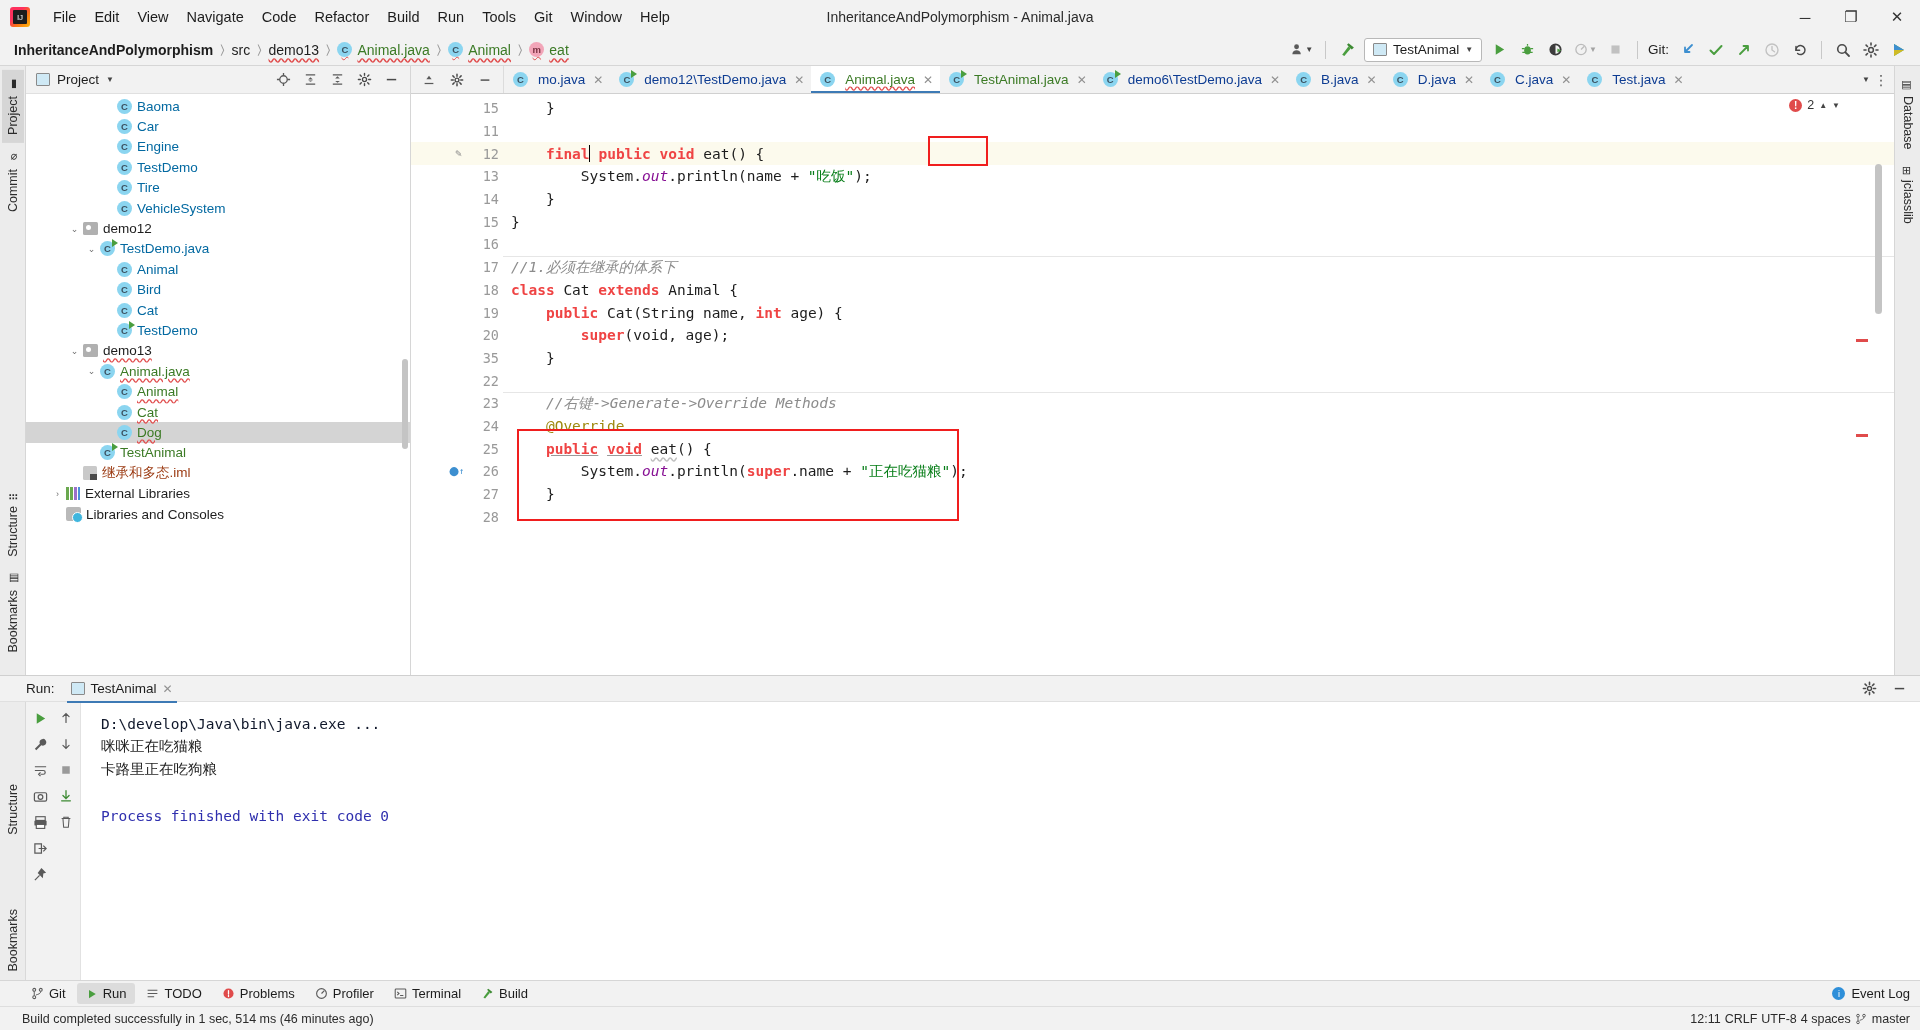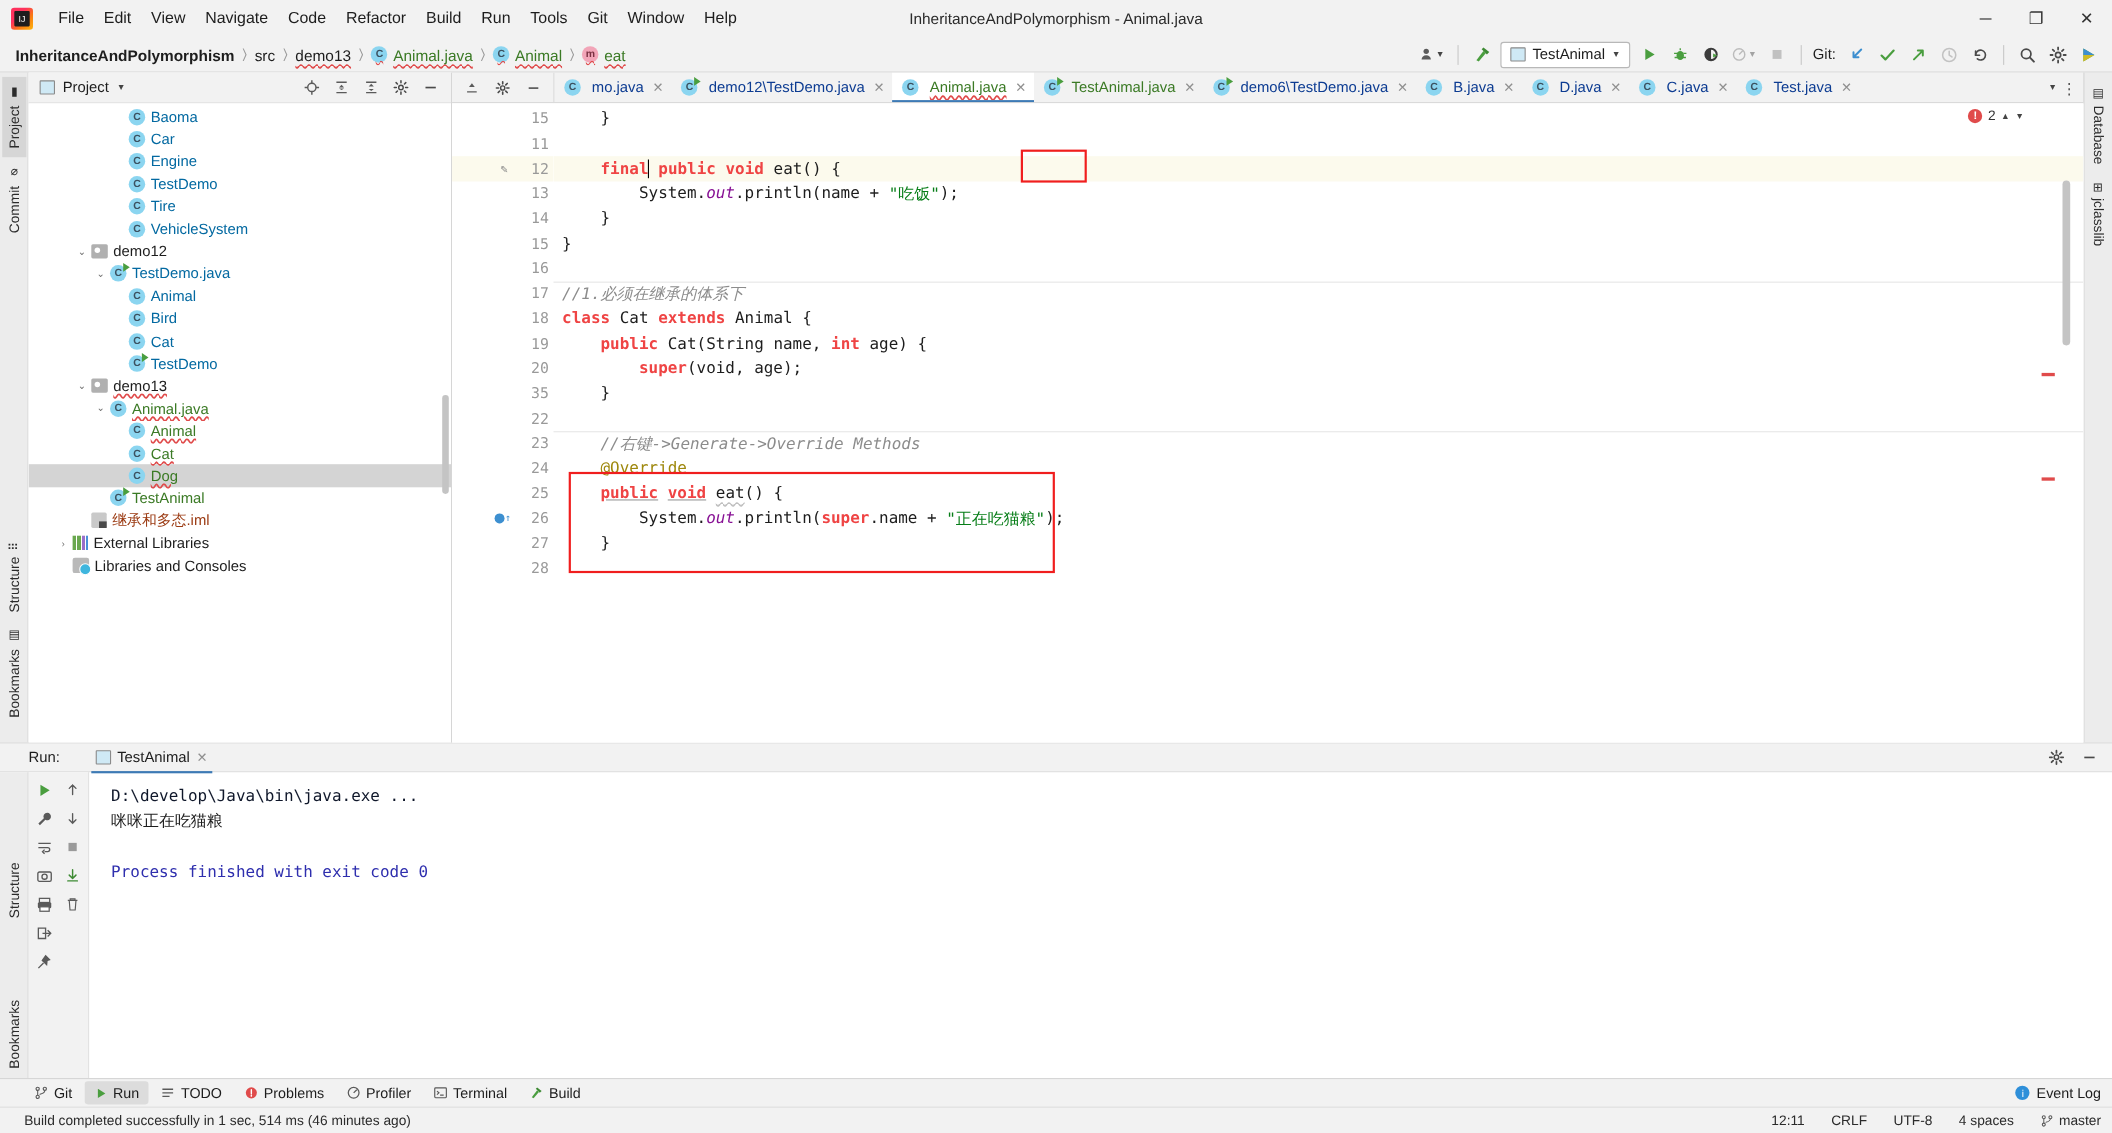--- a/index.html
+++ b/index.html
@@ -275,21 +275,21 @@
     position: absolute; right: 12px; width: 7px; background: #c4c4c4; border-radius: 4px;
   }
 
   
   .runpanel {
     height: 305px; min-height: 305px; display: flex; flex-direction: column;
     border-top: 1px solid #d0d0d0; background: #fff;
   }
   .run-head {
     height: 26px; min-height: 26px; display: flex; align-items: center;
-    background: #f2f2f2; padding: 0 8px 0 26px; gap: 26px;
+    background: #f2f2f2; padding: 0 8px 0 26px; gap: 10px;
     border-bottom: 1px solid #e0e0e0;
   }
   .run-label { font-size: 13.5px; color: #1d1d1d; }
   .run-tab {
     display: flex; align-items: center; gap: 6px; font-size: 13.5px;
     padding: 3px 6px; color: #1d1d1d; position: relative;
   }
   .run-tab.active::after {
     content: ""; position: absolute; left: 2px; right: 2px; bottom: -4px; height: 2px;
     background: #3d7ab5;
@@ -334,21 +334,21 @@
     width: 13px; height: 13px; border-radius: 50%; background: #2e8fd9; color: #fff;
     font-size: 9px; display: flex; align-items: center; justify-content: center;
   }
 
   
   .statusbar {
     height: 24px; min-height: 24px; display: flex; align-items: center;
     background: #f2f2f2; border-top: 1px solid #dedede; padding: 0 10px 0 22px;
     font-size: 12.5px; color: #2b2b2b;
   }
-  .status-right { margin-left: auto; display: flex; align-items: center; gap: 24px; }
+  .status-right { margin-left: auto; display: flex; align-items: center; gap: 4px; }
 </style>
 </head>
 <body>
 
 <div class="menubar">
   <div class="ij-logo"></div>
   <div class="menu-item">File</div>
   <div class="menu-item">Edit</div>
   <div class="menu-item">View</div>
   <div class="menu-item">Navigate</div>
@@ -1023,20 +1023,21 @@
                 <path d="M3 4h10M5.5 4V2.5h5V4M4.5 4l.8 10h5.4l.8-10" stroke="#5a5a5a" stroke-width="1.2" fill="none"></path>
               </svg>
           </div>
         </div>
       </div>
     </div>
 
     <div class="console" id="console-root">
         <div class="cons-line c-cmd">D:\develop\Java\bin\java.exe ...</div>
         <div class="cons-line c-out">咪咪正在吃猫粮</div>
+        <div class="cons-line c-out">卡路里正在吃狗粮</div>
         <div class="cons-line c-out"></div>
         <div class="cons-line c-fin">Process finished with exit code 0</div>
       </div>
   </div>
 </div>
 
 <div class="bottombar">
   <div class="btab">
     <svg width="13" height="13" viewBox="0 0 16 16">
         <circle cx="4" cy="3.5" r="1.8" fill="none" stroke="#5a5a5a" stroke-width="1.3"></circle>

